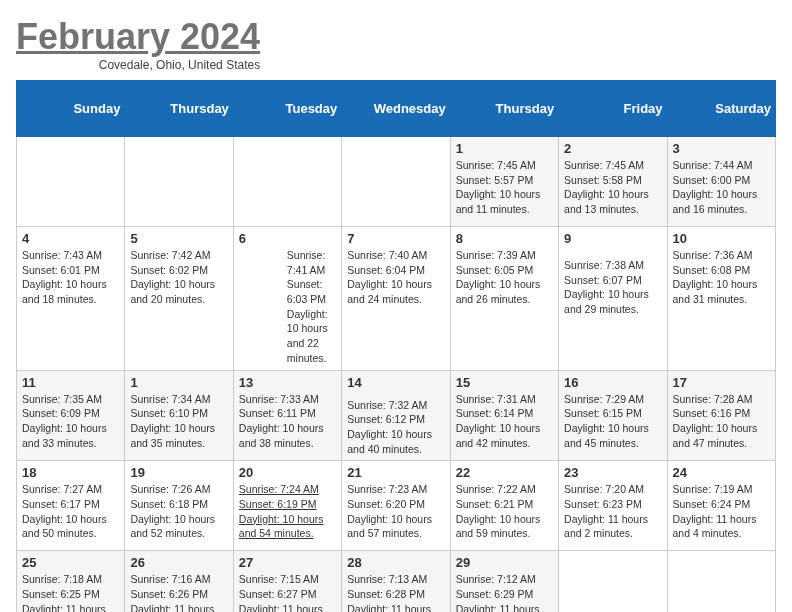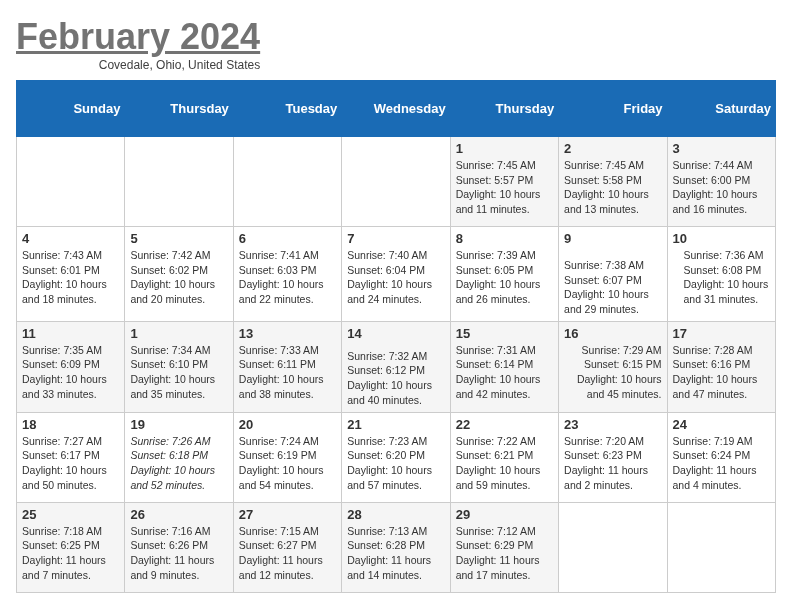--- a/index.html
+++ b/index.html
@@ -145,21 +145,21 @@
         </td>
         <td>
           <div class="day-number">5</div>
           <div class="day-info" style="white-space: pre-line;">Sunrise: 7:42 AM
 Sunset: 6:02 PM
 Daylight: 10 hours
 and 20 minutes.</div>
         </td>
         <td>
           <div class="day-number">6</div>
-          <div class="day-info" style="white-space: pre-line;">Sunrise: 7:41 AM
+          <div class="day-info" style="white-space: pre-line; margin-left: 48px;">Sunrise: 7:41 AM
 Sunset: 6:03 PM
 Daylight: 10 hours
 and 22 minutes.</div>
         </td>
         <td>
           <div class="day-number">7</div>
           <div class="day-info" style="white-space: pre-line;">Sunrise: 7:40 AM
 Sunset: 6:04 PM
 Daylight: 10 hours
 and 24 minutes.</div>
@@ -173,21 +173,21 @@
         </td>
         <td>
           <div class="day-number">9</div>
           <div class="day-info" style="white-space: pre-line; margin-top: 12px;">Sunrise: 7:38 AM
 Sunset: 6:07 PM
 Daylight: 10 hours
 and 29 minutes.</div>
         </td>
         <td>
           <div class="day-number">10</div>
-          <div class="day-info" style="white-space: pre-line; margin-left: 11px;">Sunrise: 7:36 AM
+          <div class="day-info" style="white-space: pre-line;">Sunrise: 7:36 AM
 Sunset: 6:08 PM
 Daylight: 10 hours
 and 31 minutes.</div>
         </td>
       </tr>
       <tr>
         <td>
           <div class="day-number">11</div>
           <div class="day-info" style="white-space: pre-line;">Sunrise: 7:35 AM
 Sunset: 6:09 PM
@@ -217,21 +217,21 @@
         </td>
         <td>
           <div class="day-number">15</div>
           <div class="day-info" style="white-space: pre-line;">Sunrise: 7:31 AM
 Sunset: 6:14 PM
 Daylight: 10 hours
 and 42 minutes.</div>
         </td>
         <td>
           <div class="day-number">16</div>
-          <div class="day-info" style="white-space: pre-line; text-align: right;">Sunrise: 7:29 AM
+          <div class="day-info" style="white-space: pre-line;">Sunrise: 7:29 AM
 Sunset: 6:15 PM
 Daylight: 10 hours
 and 45 minutes.</div>
         </td>
         <td>
           <div class="day-number">17</div>
           <div class="day-info" style="white-space: pre-line;">Sunrise: 7:28 AM
 Sunset: 6:16 PM
 Daylight: 10 hours
 and 47 minutes.</div>
@@ -240,28 +240,28 @@
       <tr>
         <td>
           <div class="day-number">18</div>
           <div class="day-info" style="white-space: pre-line;">Sunrise: 7:27 AM
 Sunset: 6:17 PM
 Daylight: 10 hours
 and 50 minutes.</div>
         </td>
         <td>
           <div class="day-number">19</div>
-          <div class="day-info" style="white-space: pre-line; font-style: italic;">Sunrise: 7:26 AM
+          <div class="day-info" style="white-space: pre-line;">Sunrise: 7:26 AM
 Sunset: 6:18 PM
 Daylight: 10 hours
 and 52 minutes.</div>
         </td>
         <td>
           <div class="day-number">20</div>
-          <div class="day-info" style="white-space: pre-line;">Sunrise: 7:24 AM
+          <div class="day-info" style="white-space: pre-line; text-decoration: underline;">Sunrise: 7:24 AM
 Sunset: 6:19 PM
 Daylight: 10 hours
 and 54 minutes.</div>
         </td>
         <td>
           <div class="day-number">21</div>
           <div class="day-info" style="white-space: pre-line;">Sunrise: 7:23 AM
 Sunset: 6:20 PM
 Daylight: 10 hours
 and 57 minutes.</div>

